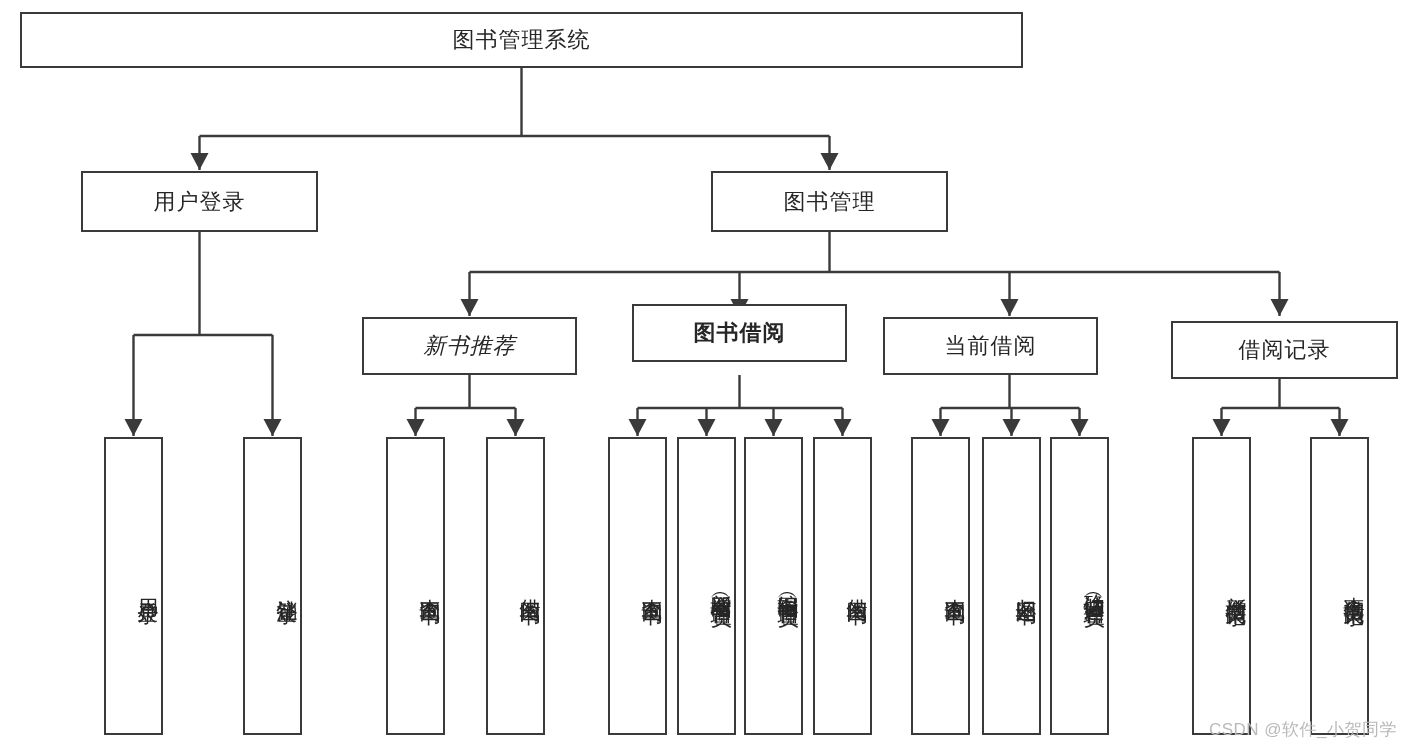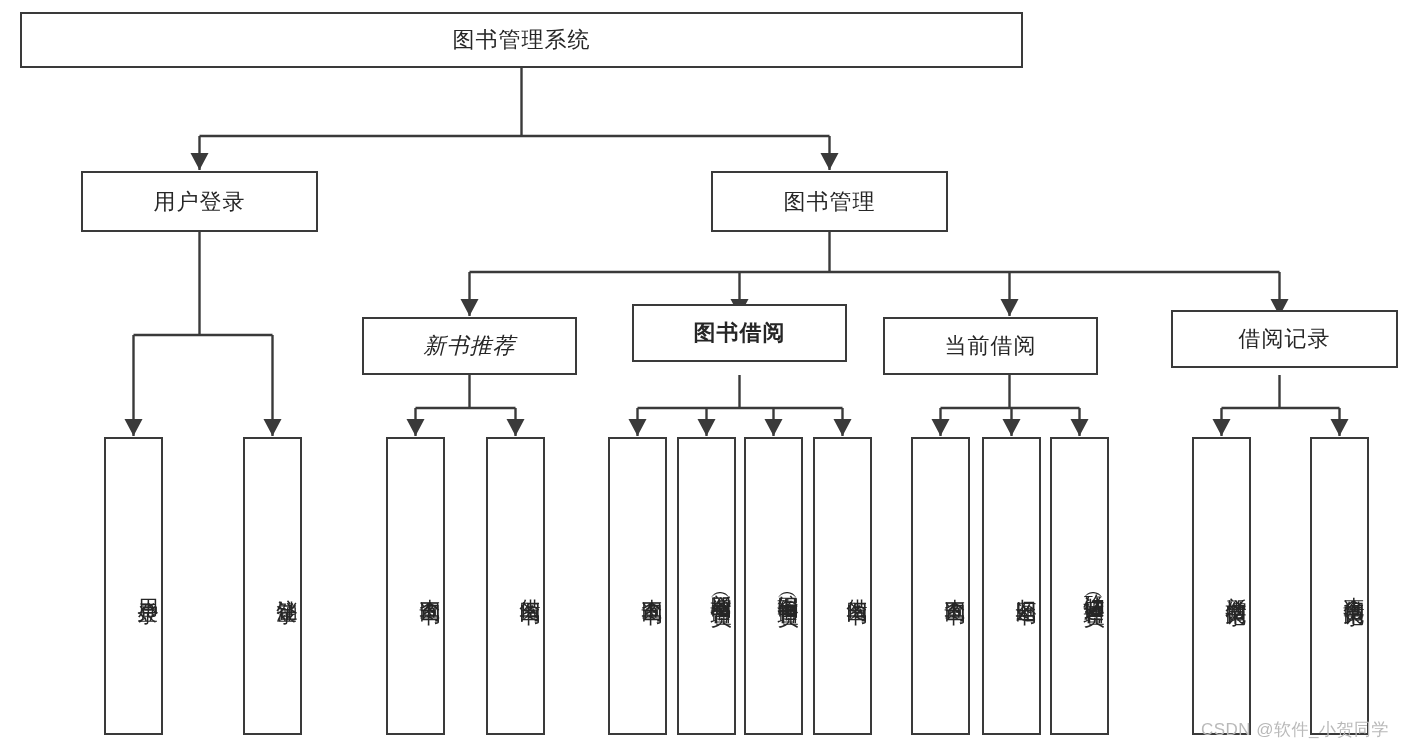--- a/index.html
+++ b/index.html
@@ -58,21 +58,21 @@
   .wire {
     stroke: #3a3a3a;
     stroke-width: 2.4;
     fill: none;
   }
   .arrowhead {
     fill: #3a3a3a;
   }
   .watermark {
     position: absolute;
-    right: 16px;
+    right: 8px;
     bottom: 6px;
     font-size: 17px;
     color: #b9b9b9;
     white-space: nowrap;
     letter-spacing: 0.5px;
   }
 </style>
 </head>
 <body>
 
@@ -148,21 +148,21 @@
       </div>
       <div class="node horiz" style="left: 362px; top: 317px; width: 215px; height: 58px; font-style: italic;">
         <span>新书推荐</span>
       </div>
       <div class="node horiz" style="left: 632px; top: 304px; width: 215px; height: 58px; font-weight: bold;">
         <span>图书借阅</span>
       </div>
       <div class="node horiz" style="left: 883px; top: 317px; width: 215px; height: 58px;">
         <span>当前借阅</span>
       </div>
-      <div class="node horiz" style="left: 1171px; top: 310px; width: 227px; height: 58px;">
+      <div class="node horiz" style="left: 1171px; top: 321px; width: 227px; height: 58px;">
         <span>借阅记录</span>
       </div>
       <div class="node vert" style="left: 104px; top: 437px; width: 59px; height: 298px;">
         <span class="vtext">用户登录</span>
       </div>
       <div class="node vert" style="left: 243px; top: 437px; width: 59px; height: 298px;">
         <span class="vtext">注销登录</span>
       </div>
       <div class="node vert" style="left: 386px; top: 437px; width: 59px; height: 298px;">
         <span class="vtext">查询图书</span>

